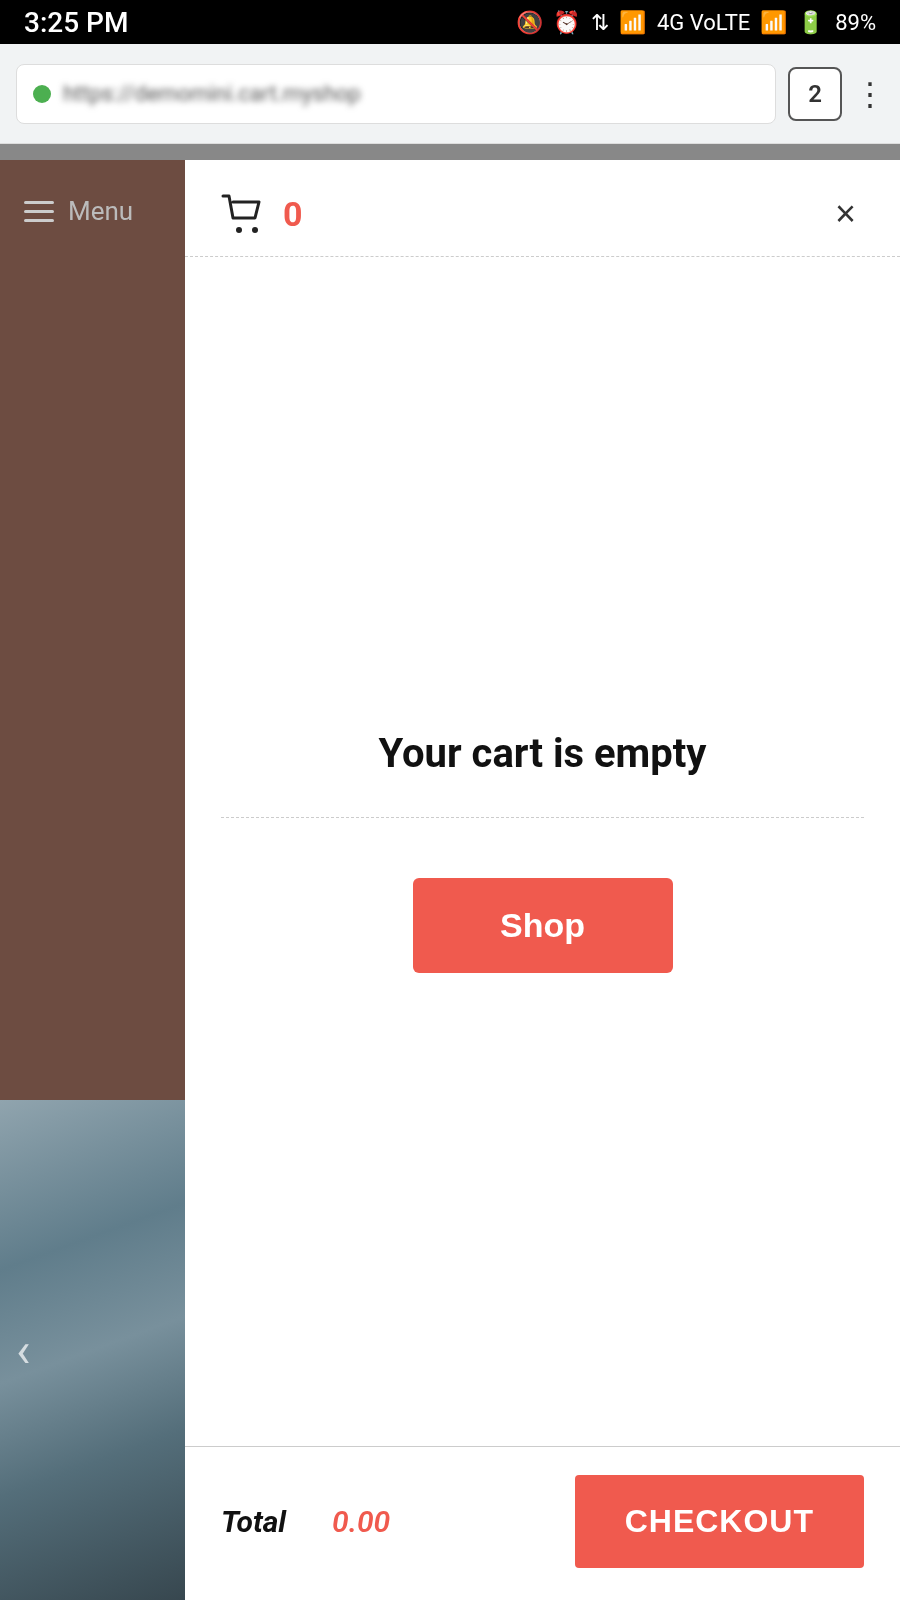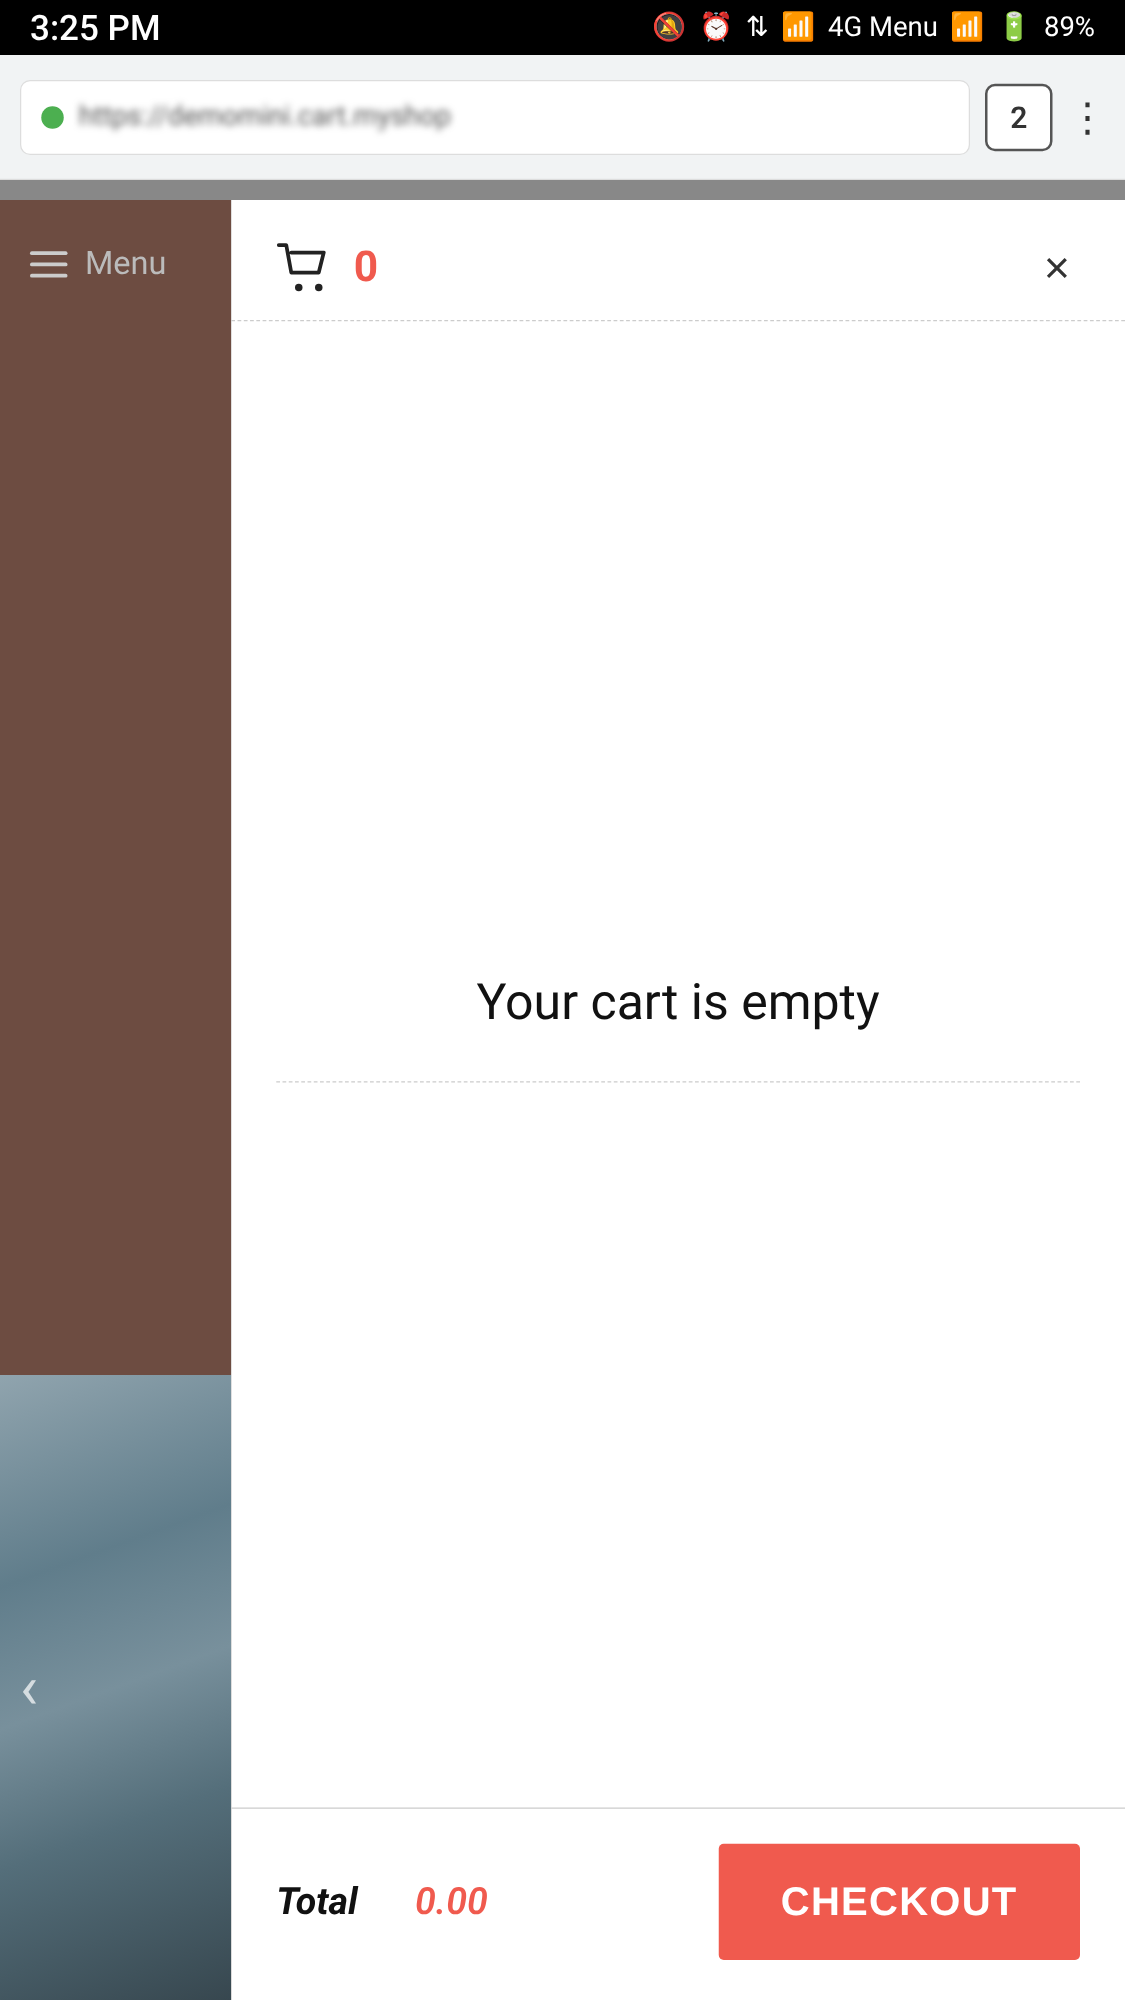--- a/index.html
+++ b/index.html
@@ -233,21 +233,21 @@
       flex: 1;
       display: flex;
       flex-direction: column;
       align-items: center;
       justify-content: center;
       padding: 40px 36px;
     }
 
     .empty-cart-text {
       font-size: 40px;
-      font-weight: 400;
+      font-weight: 700;
       color: #111;
       text-align: center;
       margin-bottom: 40px;
     }
 
     .divider-dashed-bottom {
       width: 100%;
       border: none;
       border-top: 1.5px dashed #ccc;
       margin-bottom: 60px;
@@ -312,21 +312,21 @@
 </head>
 <body>
 
 <div class="status-bar">
   <span class="status-time">3:25 PM</span>
   <div class="status-icons">
     <span>🔕</span>
     <span>⏰</span>
     <span>⇅</span>
     <span>📶</span>
-    <span>4G Menu</span>
+    <span>4G VoLTE</span>
     <span>📶</span>
     <span>🔋</span>
     <span>89%</span>
   </div>
 </div>
 
 <div class="browser-bar">
   <div class="url-bar">
     <div class="url-dot"></div>
     <span class="url-text">https://demomini.cart.myshop</span>
@@ -363,20 +363,21 @@
         <circle cx="34" cy="36" r="3" fill="#222"></circle>
       </svg>
       <span class="cart-count-badge">0</span>
     </div>
     <button class="close-btn">×</button>
   </div>
 
   <div class="cart-body">
     <span class="empty-cart-text">Your cart is empty</span>
     <hr class="divider-dashed-bottom">
+    <button class="shop-btn">Shop</button>
   </div>
 
   <div class="cart-footer">
     <div class="total-section">
       <span class="total-label">Total</span>
       <span class="total-amount">0.00</span>
     </div>
     <button class="checkout-btn">CHECKOUT</button>
   </div>
 

